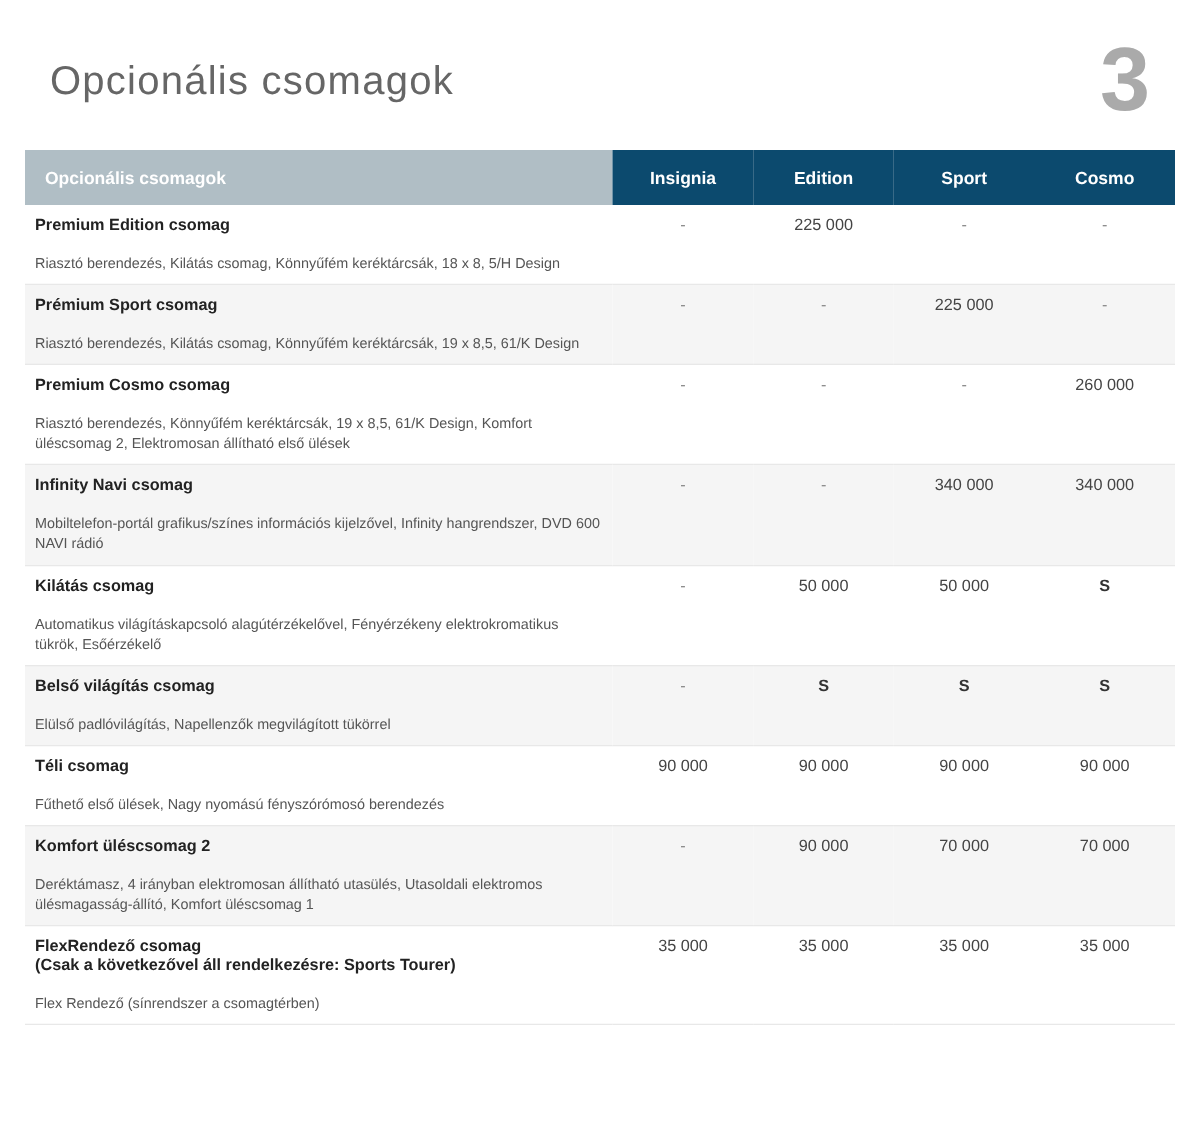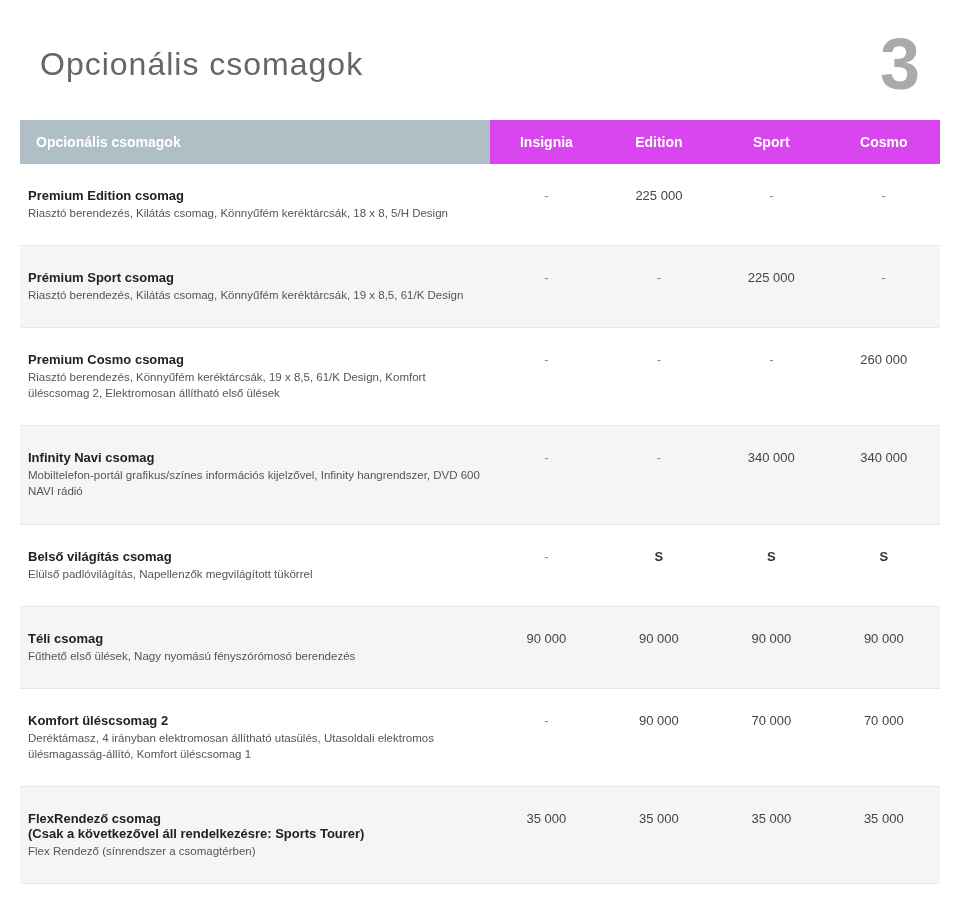--- a/index.html
+++ b/index.html
@@ -46,37 +46,37 @@
       padding: 0 20px 20px 20px;
     }
 
     table {
       width: 100%;
       border-collapse: collapse;
     }
 
     
     .col-header-row th {
-      background: #d946ef;
+      background: #0c4a6e;
       color: #fff;
       font-weight: 700;
       font-size: 14px;
       padding: 14px 8px;
     }
     .col-header-row th.name-col {
       background: #b0bec5;
       text-align: left;
       padding-left: 16px;
       font-size: 14px;
       font-weight: 700;
     }
 
     
     tr.data-row td {
-      padding: 24px 8px;
+      padding: 8px 8px;
       vertical-align: top;
       border-bottom: 1px solid #e8e8e8;
     }
     tr.data-row:nth-child(even) {
       background: #f5f5f5;
     }
     tr.data-row:nth-child(odd) {
       background: #ffffff;
     }
 
@@ -96,21 +96,21 @@
       font-weight: 700;
       font-size: 13px;
       color: #222;
       display: block;
     }
     .row-subtitle {
       font-weight: 400;
       font-size: 11.5px;
       color: #555;
       display: block;
-      margin-top: 2px;
+      margin-top: 16px;
       line-height: 1.4;
     }
 
     .dash { color: #888; }
     .s-mark { font-weight: 700; color: #333; }
   </style>
 </head>
 <body>
 
 <div class="page">
@@ -167,20 +167,30 @@
               <span class="row-title">Infinity Navi csomag</span>
               <span class="row-subtitle">Mobiltelefon-portál grafikus/színes információs kijelzővel, Infinity hangrendszer, DVD 600 NAVI rádió</span>
             </td>
             <td class="value-col"><span class="dash">-</span></td>
             <td class="value-col"><span class="dash">-</span></td>
             <td class="value-col">340 000</td>
             <td class="value-col">340 000</td>
           </tr>
           <tr class="data-row">
             <td class="name-col">
+              <span class="row-title">Kilátás csomag</span>
+              <span class="row-subtitle">Automatikus világításkapcsoló alagútérzékelővel, Fényérzékeny elektrokromatikus tükrök, Esőérzékelő</span>
+            </td>
+            <td class="value-col"><span class="dash">-</span></td>
+            <td class="value-col">50 000</td>
+            <td class="value-col">50 000</td>
+            <td class="value-col"><span class="s-mark">S</span></td>
+          </tr>
+          <tr class="data-row">
+            <td class="name-col">
               <span class="row-title">Belső világítás csomag</span>
               <span class="row-subtitle">Elülső padlóvilágítás, Napellenzők megvilágított tükörrel</span>
             </td>
             <td class="value-col"><span class="dash">-</span></td>
             <td class="value-col"><span class="s-mark">S</span></td>
             <td class="value-col"><span class="s-mark">S</span></td>
             <td class="value-col"><span class="s-mark">S</span></td>
           </tr>
           <tr class="data-row">
             <td class="name-col">

